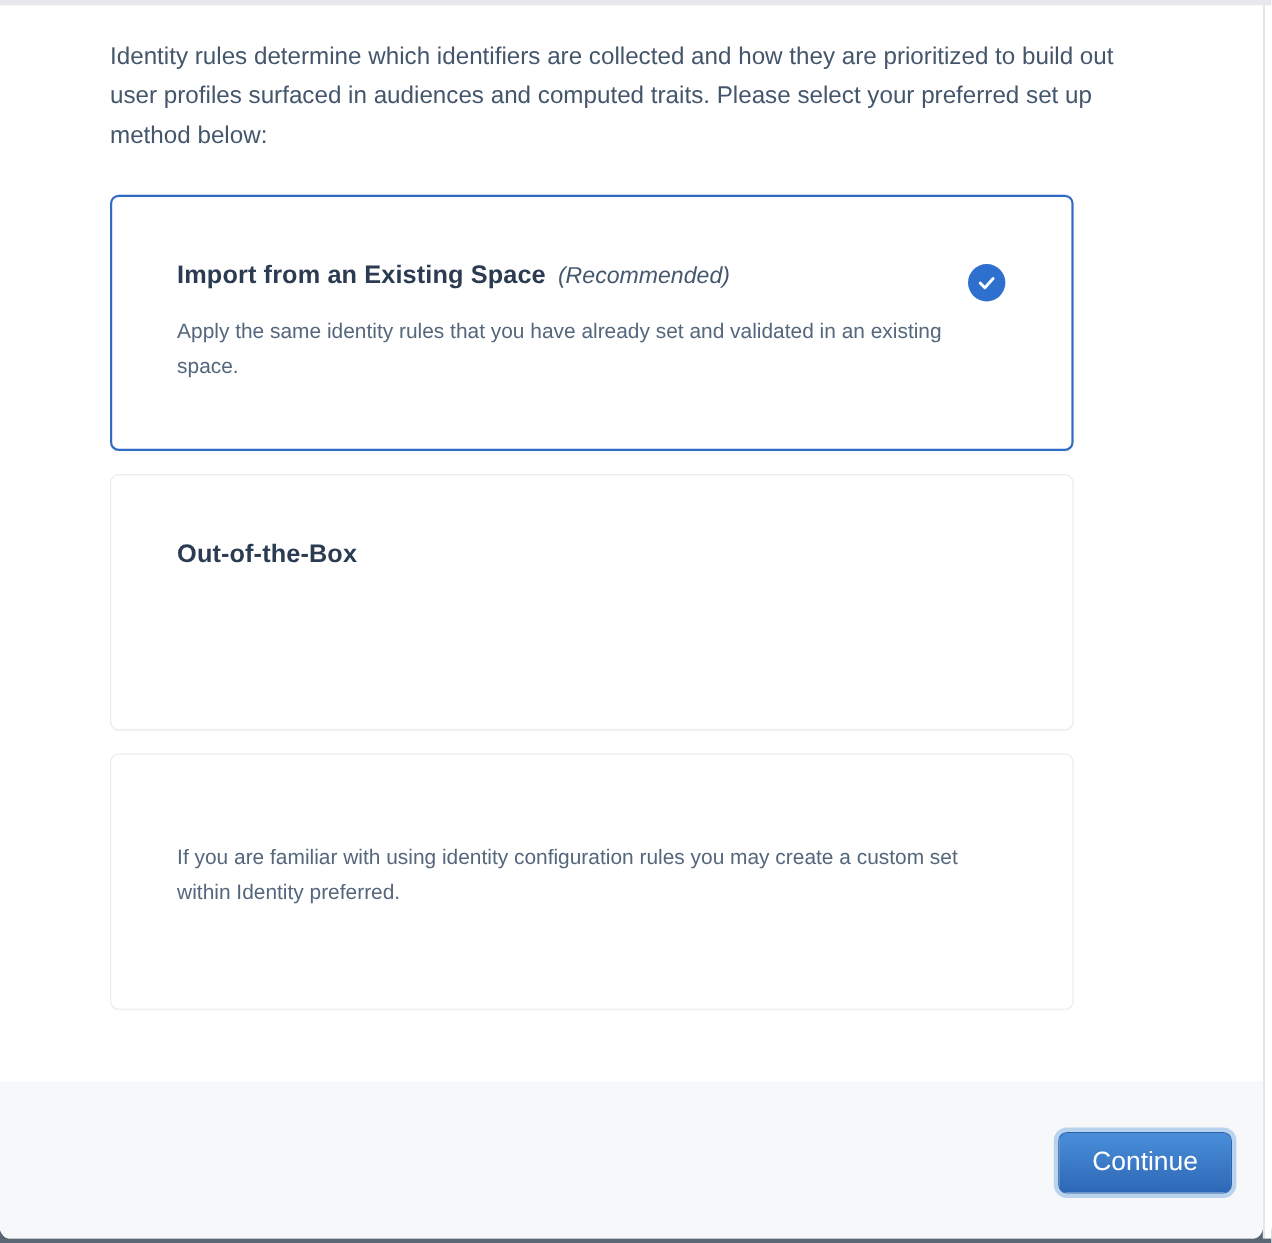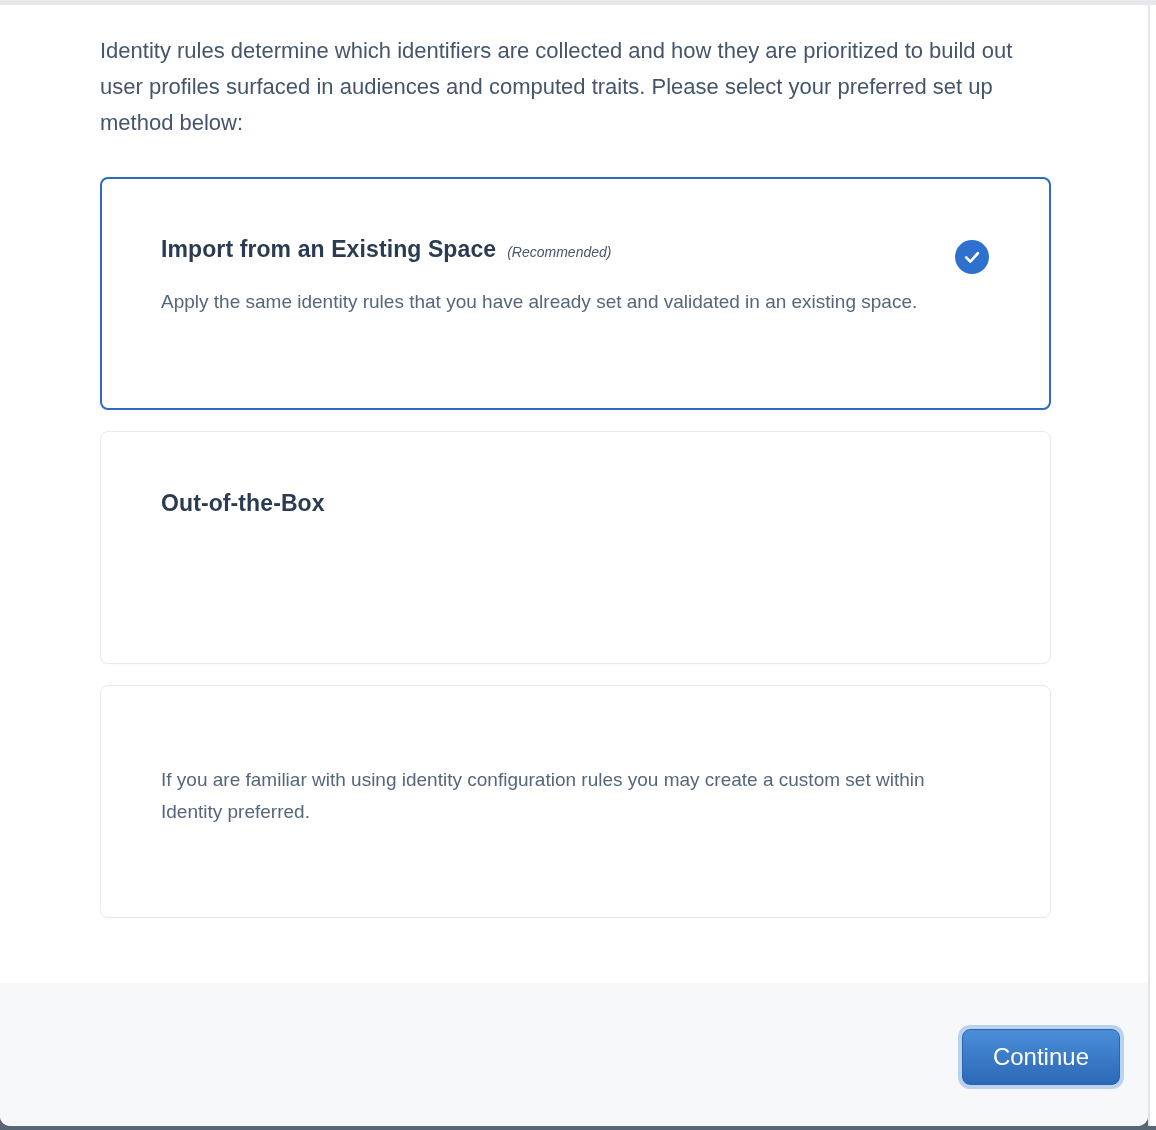--- a/index.html
+++ b/index.html
@@ -28,21 +28,21 @@
 
   .intro {
     max-width:940px;
     font-size:22px;
     line-height:36px;
     color:#44566b;
     margin-bottom:36px;
   }
 
   .option-card {
-    width:951px;
+    width:876px;
     height:233px;
     border:1px solid #e9eaec;
     border-radius:8px;
     padding:56px 60px 0 60px;
     position:relative;
     margin-bottom:21px;
     background:#ffffff;
     box-shadow:0 1px 2px rgba(0,0,0,0.02);
     cursor:pointer;
   }
@@ -53,21 +53,21 @@
 
   .option-title-row { display:flex; align-items:baseline; }
   .option-title {
     font-size:23px;
     font-weight:700;
     color:#2b3c52;
     line-height:30px;
     letter-spacing:0.1px;
   }
   .option-badge {
-    font-size:14px;
+    font-size:21px;
     font-style:italic;
     color:#46586d;
     margin-left:11px;
   }
   .option-desc {
     margin-top:22px;
     max-width:800px;
     font-size:19px;
     line-height:32px;
     color:#55677c;

